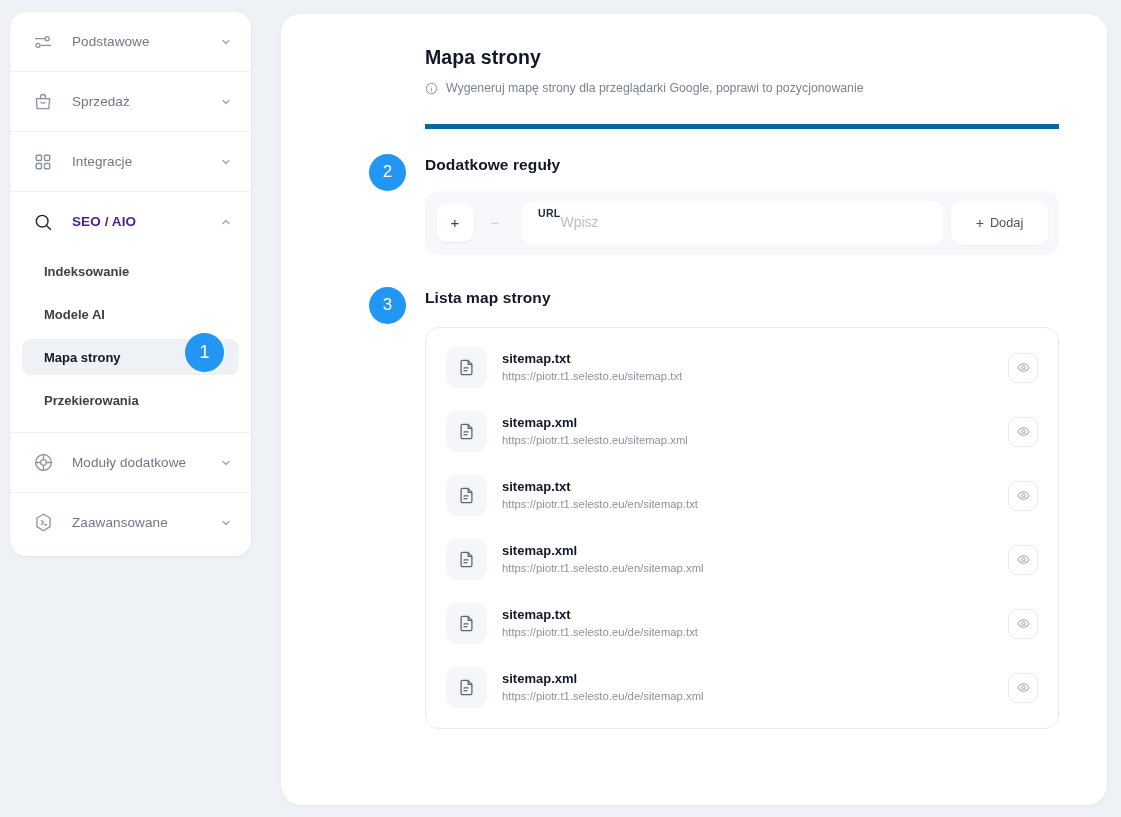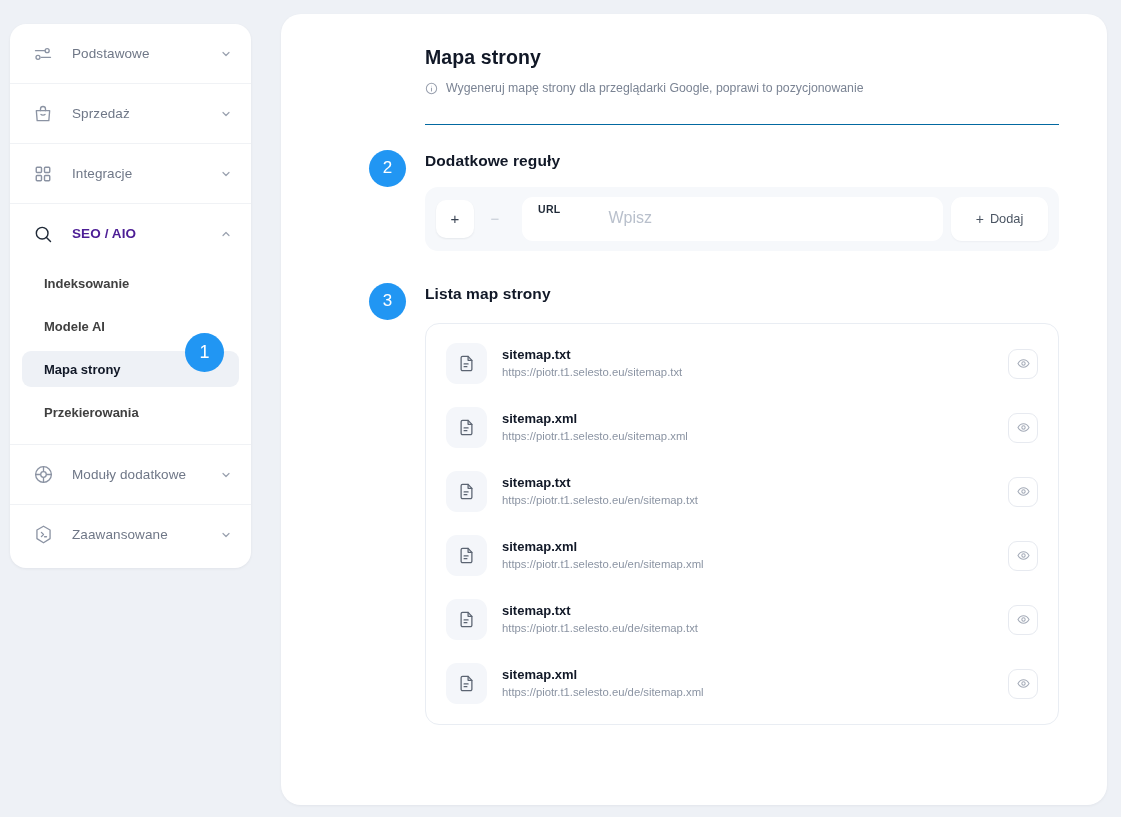--- a/index.html
+++ b/index.html
@@ -16,21 +16,21 @@
     position: relative;
     width: 1121px;
     height: 817px;
     background: #eef1f6;
   }
 
   
   .sidebar {
     position: absolute;
     left: 10px;
-    top: 24px;
+    top: 12px;
     width: 241px;
     background: #ffffff;
     border-radius: 16px;
     box-shadow: 0 1px 3px rgba(16,24,40,0.06);
     overflow: visible;
     padding-bottom: 4px;
   }
 
   .nav-group { position: relative; }
   .nav-group + .nav-group { border-top: 1px solid #f0f2f5; }
@@ -132,21 +132,21 @@
     color: #111827;
     letter-spacing: .1px;
     margin-bottom: 11px;
   }
 
   .subtitle-row {
     display: flex;
     align-items: flex-start;
     gap: 8px;
     padding-bottom: 27px;
-    border-bottom: 1px solid #0369a1;
+    border-bottom: 5px solid #0369a1;
   }
   .info-ico {
     width: 13px; height: 13px;
     flex: 0 0 13px;
     margin-top: 1px;
     color: #9aa1af;
   }
   .subtitle-text {
     font-size: 12.3px;
     color: #7b8494;
@@ -224,27 +224,26 @@
     font-size: 10.5px;
     font-weight: 700;
     color: #1f2937;
     letter-spacing: .3px;
     line-height: 1.3;
   }
   .url-input {
     border: none;
     outline: none;
     font-family: inherit;
-    font-size: 16px;
+    font-size: 14px;
     color: #0369a1;
     background: transparent;
     padding: 0;
     line-height: 1.4;
     width: 100%;
-    margin-left: 48px;
   }
   .url-input::placeholder { color: #b9c0cc; }
 
   .add-btn {
     width: 97px;
     background: #ffffff;
     border-radius: 11px;
     display: flex;
     align-items: center;
     justify-content: center;

